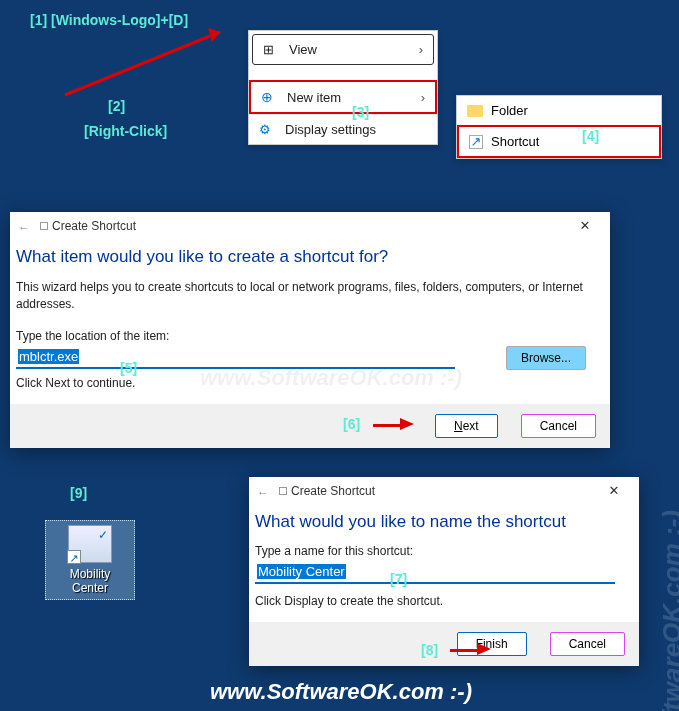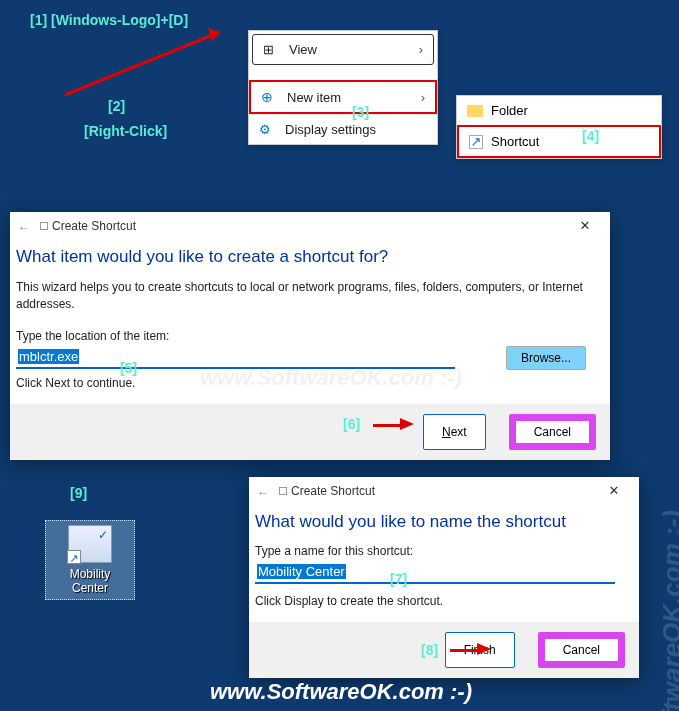--- a/index.html
+++ b/index.html
@@ -178,21 +178,21 @@
     .dialog-buttons {
       background: #f0f0f0;
       padding: 10px 14px;
       display: flex;
       justify-content: flex-end;
       gap: 23px;
     }
     .dialog-buttons button {
       padding: 4px 18px;
       font-size: 12px;
-      border: 7px solid #d946ef;
+      border: 1px solid #d946ef;
       border-radius: 2px;
       background: #fff;
     }
     .dialog-buttons button.primary {
       border: 1px solid #0067c0;
     }
     
     .desktop-icon {
       position: absolute;
       top: 520px;

